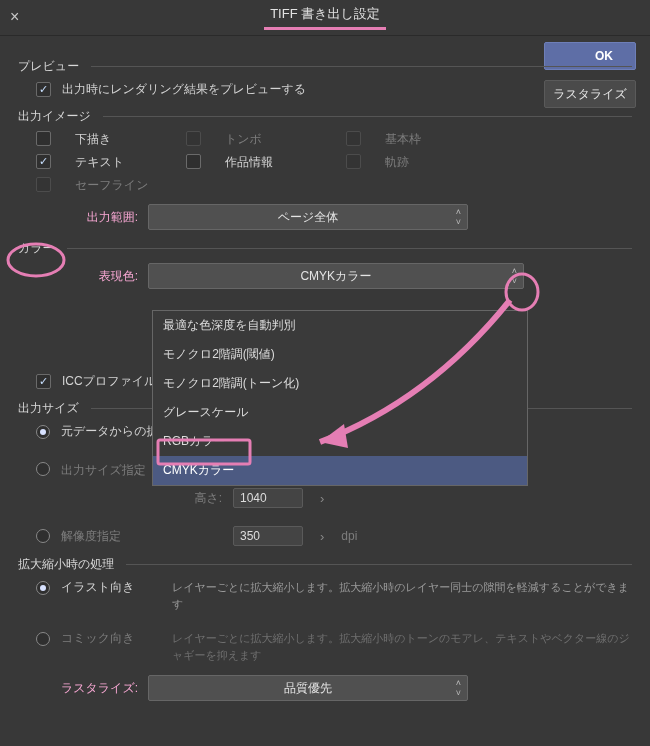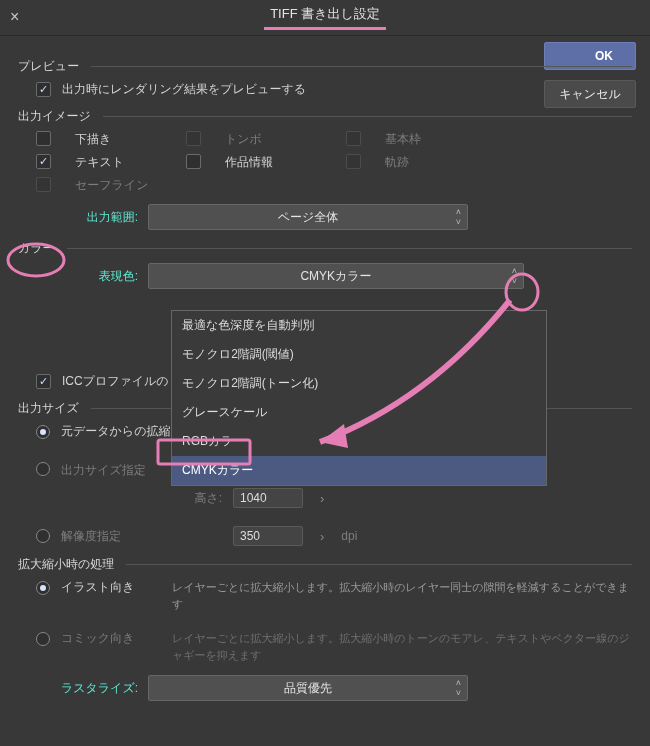--- a/index.html
+++ b/index.html
@@ -15,57 +15,57 @@
   .section-title { font-size: 12px; color: #d8d8d8; margin: 10px 0 6px 0; display: flex; align-items: center; gap: 8px; }
   .section-title::after { content: ""; flex: 1; height: 1px; background: #555; margin-left: 4px; }
   .row { display: flex; align-items: center; gap: 11px; margin: 4px 0; }
   .indent1 { padding-left: 18px; }
   .chk { width: 15px; height: 15px; border: 1px solid #6a6a6a; background: #2f2f2f; display: inline-flex; align-items: center; justify-content: center; border-radius: 2px; cursor: pointer; flex-shrink:0; }
   .chk.checked::after { content: "✓"; color: #c8e0ff; font-size: 11px; line-height: 11px; }
   .chk.disabled { opacity: .4; cursor: default; }
   .lbl { color: #d4d4d4; }
   .lbl.dim { color: #7c7c7c; }
   .form-row { display: flex; align-items: center; margin: 6px 0; }
-  .form-label { width: 130px; text-align: right; padding-right: 10px; color: #5eead4; }
+  .form-label { width: 130px; text-align: right; padding-right: 10px; color: #f9a8d4; }
   .select { flex: 1; max-width: 320px; height: 26px; background: #505050; border: 1px solid #666; border-radius: 2px; display: flex; align-items: center; justify-content: center; position: relative; color: #e4e4e4; cursor: pointer; }
   .select .spin { position: absolute; right: 6px; top: 2px; font-size: 9px; color: #bbb; line-height: 10px; display:flex; flex-direction:column; }
   .numbox { width: 70px; height: 20px; background: #444; border: 1px solid #5a5a5a; color: #ddd; display: inline-flex; align-items: center; padding: 0 6px; border-radius: 2px; }
   .chev { color: #888; font-size: 13px; padding: 0 6px; cursor: pointer; }
   .unit-select { width: 56px; height: 24px; background: #444; border: 1px solid #5a5a5a; display: inline-flex; align-items: center; justify-content: center; position: relative; border-radius: 2px; cursor:pointer; }
   .unit-select .spin { position: absolute; right: 4px; font-size: 8px; display:flex; flex-direction:column; line-height:8px; color:#aaa; }
   .radio { width: 14px; height: 14px; border: 1px solid #888; border-radius: 50%; background: #2f2f2f; display:inline-flex; align-items:center; justify-content:center; cursor:pointer; flex-shrink:0; }
   .radio.on::after { content: ""; width: 6px; height: 6px; background: #d8e2ff; border-radius: 50%; }
   .desc { color: #9a9a9a; font-size: 11px; line-height: 1.5; }
   .desc.dim { color: #6f6f6f; }
   .grid-checks { display: grid; grid-template-columns: 150px 160px 160px; row-gap: 6px; padding-left: 18px; }
   .grid-checks .cell { display: flex; align-items: flex-start; gap: 24px; }
 
   
-  .dropdown { position: absolute; left: 171px; top: 278px; width: 376px; background: #3a3a3a; border: 1px solid #666; z-index: 50; }
+  .dropdown { position: absolute; left: 152px; top: 278px; width: 376px; background: #3a3a3a; border: 1px solid #666; z-index: 50; }
   .dropdown .item { padding: 6px 10px; color: #dcdcdc; cursor: pointer; font-size: 12px; }
   .dropdown .item.sel { background: #4c5a82; color: #fff; }
 
   
   svg.anno { position: absolute; inset: 0; width: 100%; height: 100%; pointer-events: none; z-index: 100; }
   .ring { fill: none; stroke: #e57eb4; stroke-width: 3; }
   .arrow { stroke: #e57eb4; stroke-width: 6; fill: none; }
   .arrowhead { fill: #e57eb4; }
 </style>
 </head>
 <body>
 
 <div class="dialog">
   <div class="titlebar">
     <div class="close-x">×</div>
     <div class="title">TIFF 書き出し設定</div>
   </div>
 
   <div class="right-col">
     <div class="btn primary">OK</div>
-    <div class="btn">キャンセル</div>
+    <div class="btn">ラスタライズ</div>
   </div>
 
   <div class="body">
 
     <div class="section-title">
         <span>プレビュー</span>
       </div>
     <div class="row indent1">
       <span class="chk checked"></span>
       <span class="lbl">出力時にレンダリング結果をプレビューする</span>

